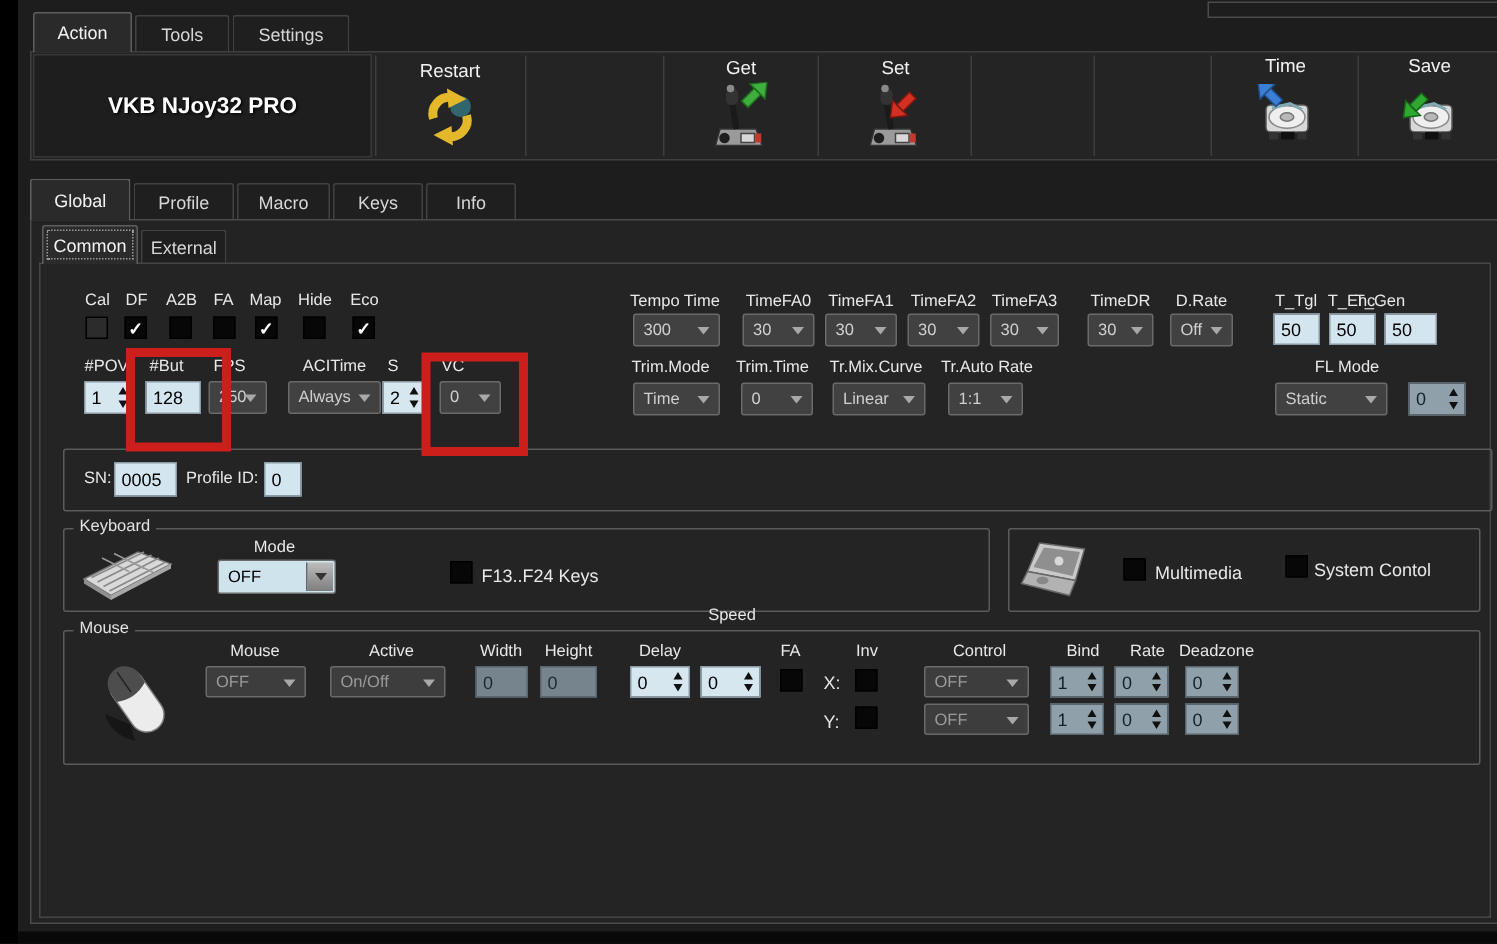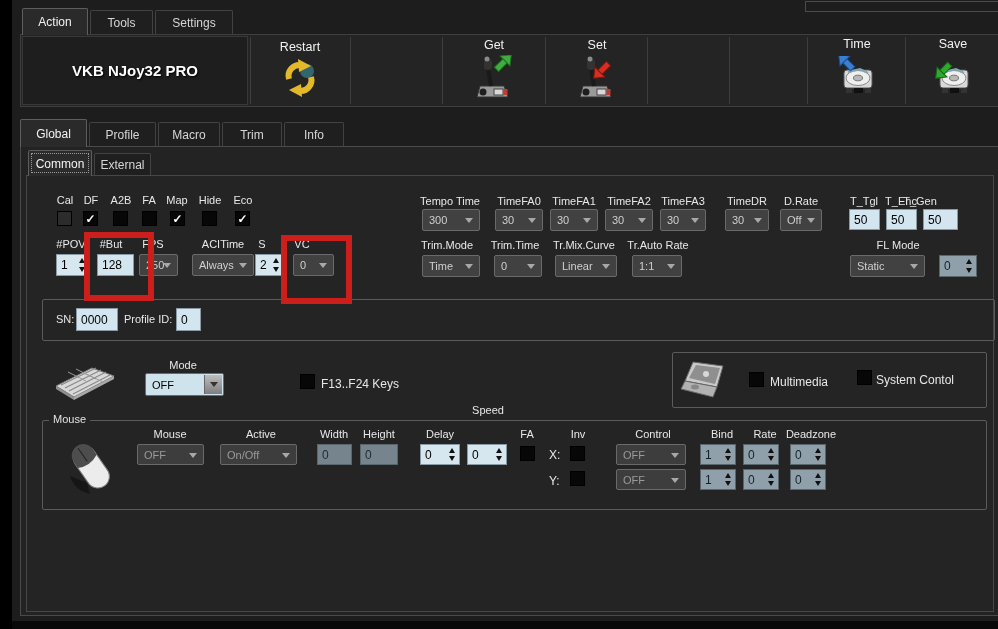--- a/index.html
+++ b/index.html
@@ -174,21 +174,21 @@
   <div class="tab active" style="left:8px;top:119px;width:67px;height:28px;">
       <span>Global</span>
     </div>
   <div class="tab" style="left:77px;top:122px;width:67px;height:25px;">
       <span>Profile</span>
     </div>
   <div class="tab" style="left:146px;top:122px;width:62px;height:25px;">
       <span>Macro</span>
     </div>
   <div class="tab" style="left:210px;top:122px;width:60px;height:25px;">
-      <span>Trim</span>
+      <span>Keys</span>
     </div>
   <div class="tab" style="left:272px;top:122px;width:60px;height:25px;">
       <span>Info</span>
     </div>
 
   <div class="abs" style="left:8px;top:146px;width:980px;height:470px;background:#232323;border:1px solid #4a4a4a;"></div>
 
   <div class="tab active focus" style="left:16px;top:150px;width:64px;height:26px;background:#2b2b2b;">
       <span>Common</span>
     </div>
@@ -331,27 +331,30 @@
       <span>0</span>
       <span class="spn">
         <i class="u"></i>
         <i class="d"></i>
       </span>
     </div>
 
   <div class="grp" style="left:30px;top:299px;width:953px;height:42px;"></div>
   <span class="lbl" style="left:44px;top:313px;">SN:</span>
   <div class="inp" style="left:64px;top:308px;width:42px;height:23px;">
-      <span>0000</span>
+      <span>0005</span>
     </div>
   <span class="lbl" style="left:112px;top:313px;">Profile ID:</span>
   <div class="inp" style="left:164px;top:308px;width:25px;height:23px;">
       <span>0</span>
     </div>
 
+  <div class="grp" style="left:30px;top:352px;width:618px;height:56px;">
+    <span class="gl">Keyboard</span>
+  </div>
   <svg class="abs" style="left:34px;top:360px;" width="74" height="42" viewBox="0 0 74 42">
     <polygon points="10,26 46,8 68,16 28,37" fill="#d9d9d9" stroke="#777"></polygon>
     <polygon points="10,26 28,37 28,40 10,29" fill="#8f8f8f"></polygon>
     <polygon points="28,37 68,16 68,19 28,40" fill="#a8a8a8"></polygon>
     <path d="M15 25 L50 8 M19 28 L55 10 M23 31 L60 12 M27 34 L64 15" stroke="#8a8a8a" stroke-width="1.2" fill="none"></path>
     <path d="M22 12 L40 21 M30 9 L50 19 M38 13 L57 22" stroke="#9a9a9a" stroke-width="1" fill="none"></path>
   </svg>
   <span class="lbl lblc" style="left:171px;top:359px;">Mode</span>
   <div class="dd lite" style="left:133px;top:373px;width:79px;height:23px;">
       <span>OFF</span>

